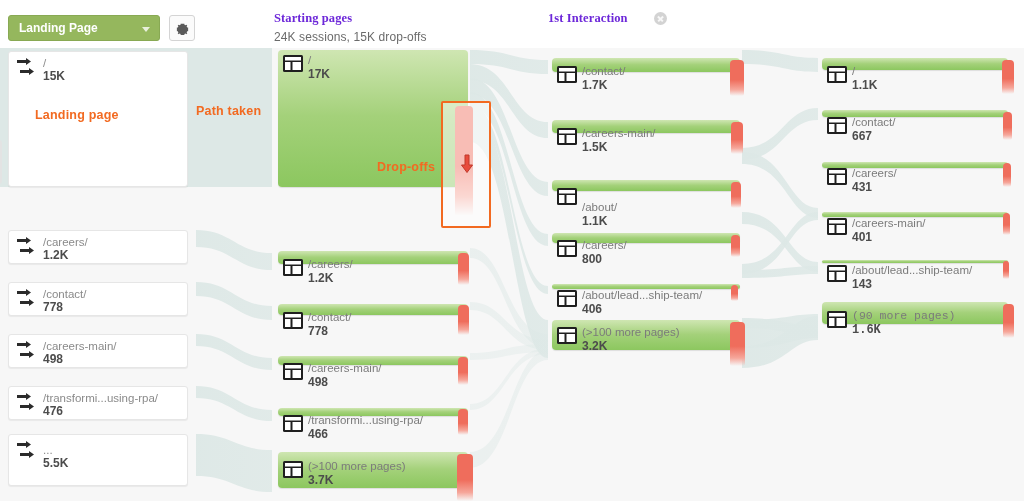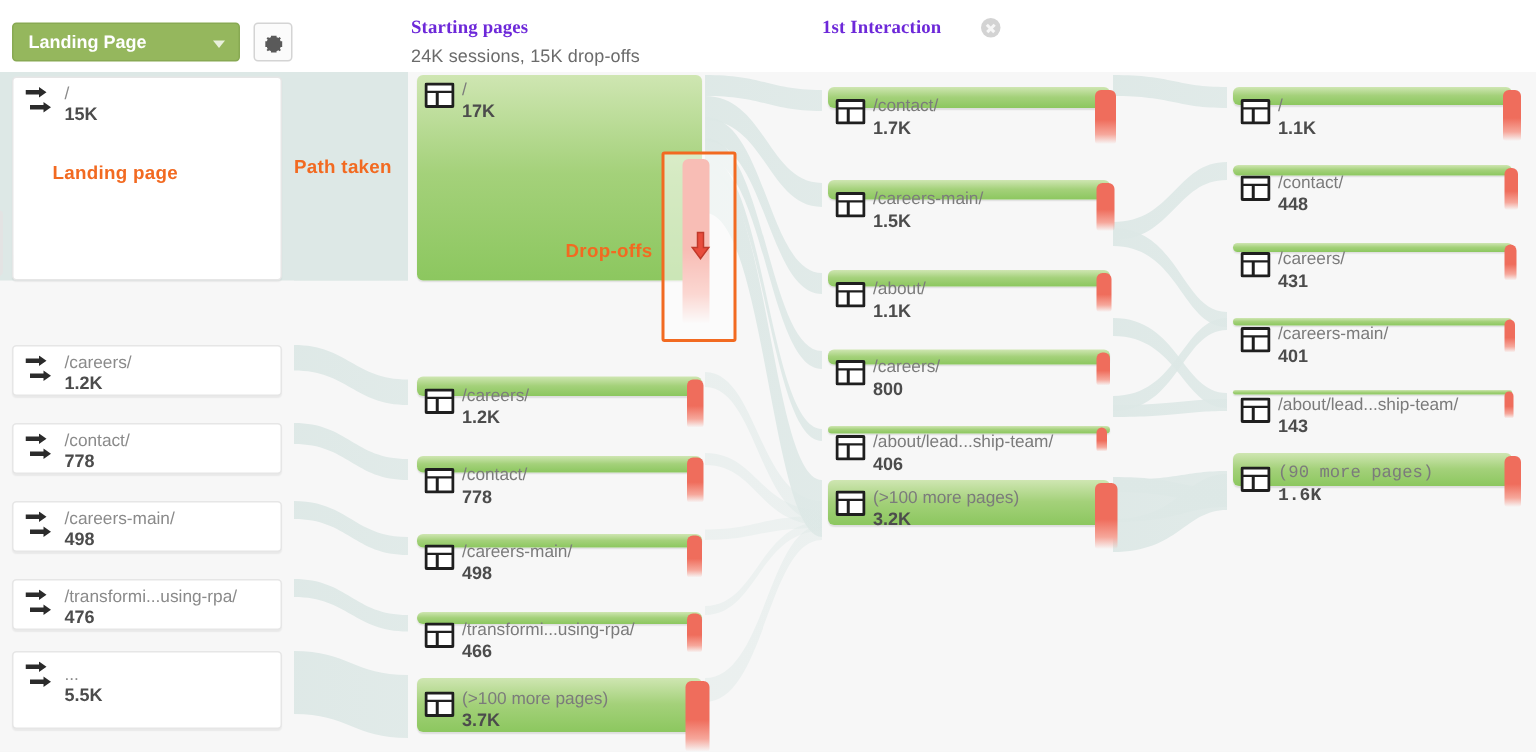--- a/index.html
+++ b/index.html
@@ -363,21 +363,21 @@
     <div class="drop" style="left:731px; top:74px; width:12px; height:32px;"></div>
 
     <div class="node gnode" style="left:552px; top:132px; width:188px; height:19px;">
       <div class="gbar" style="width:188px; height:11px;"></div>
       <svg class="pgicon" width="20" height="17" viewBox="0 0 20 17" style="top:8px;">
         <rect x="0" y="0" width="20" height="17" rx="1.5" fill="#1f1f1f"></rect>
         <rect x="2" y="2" width="16" height="3.5" fill="#ffffff"></rect>
         <rect x="2" y="7" width="5.5" height="8" fill="#ffffff"></rect>
         <rect x="9.5" y="7" width="8.5" height="8" fill="#ffffff"></rect>
       </svg>
-      <div class="txt" style="top:6px;">
+      <div class="txt" style="top:20px;">
         <div class="lbl">/about/</div>
         <div class="val">1.1K</div>
       </div>
     </div>
     <div class="drop" style="left:731px; top:134px; width:10px; height:26px;"></div>
 
     <div class="node gnode" style="left:552px; top:185px; width:188px; height:19px;">
       <div class="gbar" style="width:188px; height:10px;"></div>
       <svg class="pgicon" width="20" height="17" viewBox="0 0 20 17" style="top:7px;">
         <rect x="0" y="0" width="20" height="17" rx="1.5" fill="#1f1f1f"></rect>
@@ -440,21 +440,21 @@
     <div class="node gnode" style="left:822px; top:62px; width:186px; height:19px;">
       <div class="gbar" style="width:186px; height:7px;"></div>
       <svg class="pgicon" width="20" height="17" viewBox="0 0 20 17" style="top:7px;">
         <rect x="0" y="0" width="20" height="17" rx="1.5" fill="#1f1f1f"></rect>
         <rect x="2" y="2" width="16" height="3.5" fill="#ffffff"></rect>
         <rect x="2" y="7" width="5.5" height="8" fill="#ffffff"></rect>
         <rect x="9.5" y="7" width="8.5" height="8" fill="#ffffff"></rect>
       </svg>
       <div class="txt" style="top:5px;">
         <div class="lbl">/contact/</div>
-        <div class="val">448</div>
+        <div class="val">667</div>
       </div>
     </div>
     <div class="drop" style="left:1003px; top:64px; width:9px; height:28px;"></div>
 
     <div class="node gnode" style="left:822px; top:114px; width:186px; height:19px;">
       <div class="gbar" style="width:186px; height:6px;"></div>
       <svg class="pgicon" width="20" height="17" viewBox="0 0 20 17" style="top:6px;">
         <rect x="0" y="0" width="20" height="17" rx="1.5" fill="#1f1f1f"></rect>
         <rect x="2" y="2" width="16" height="3.5" fill="#ffffff"></rect>
         <rect x="2" y="7" width="5.5" height="8" fill="#ffffff"></rect>

